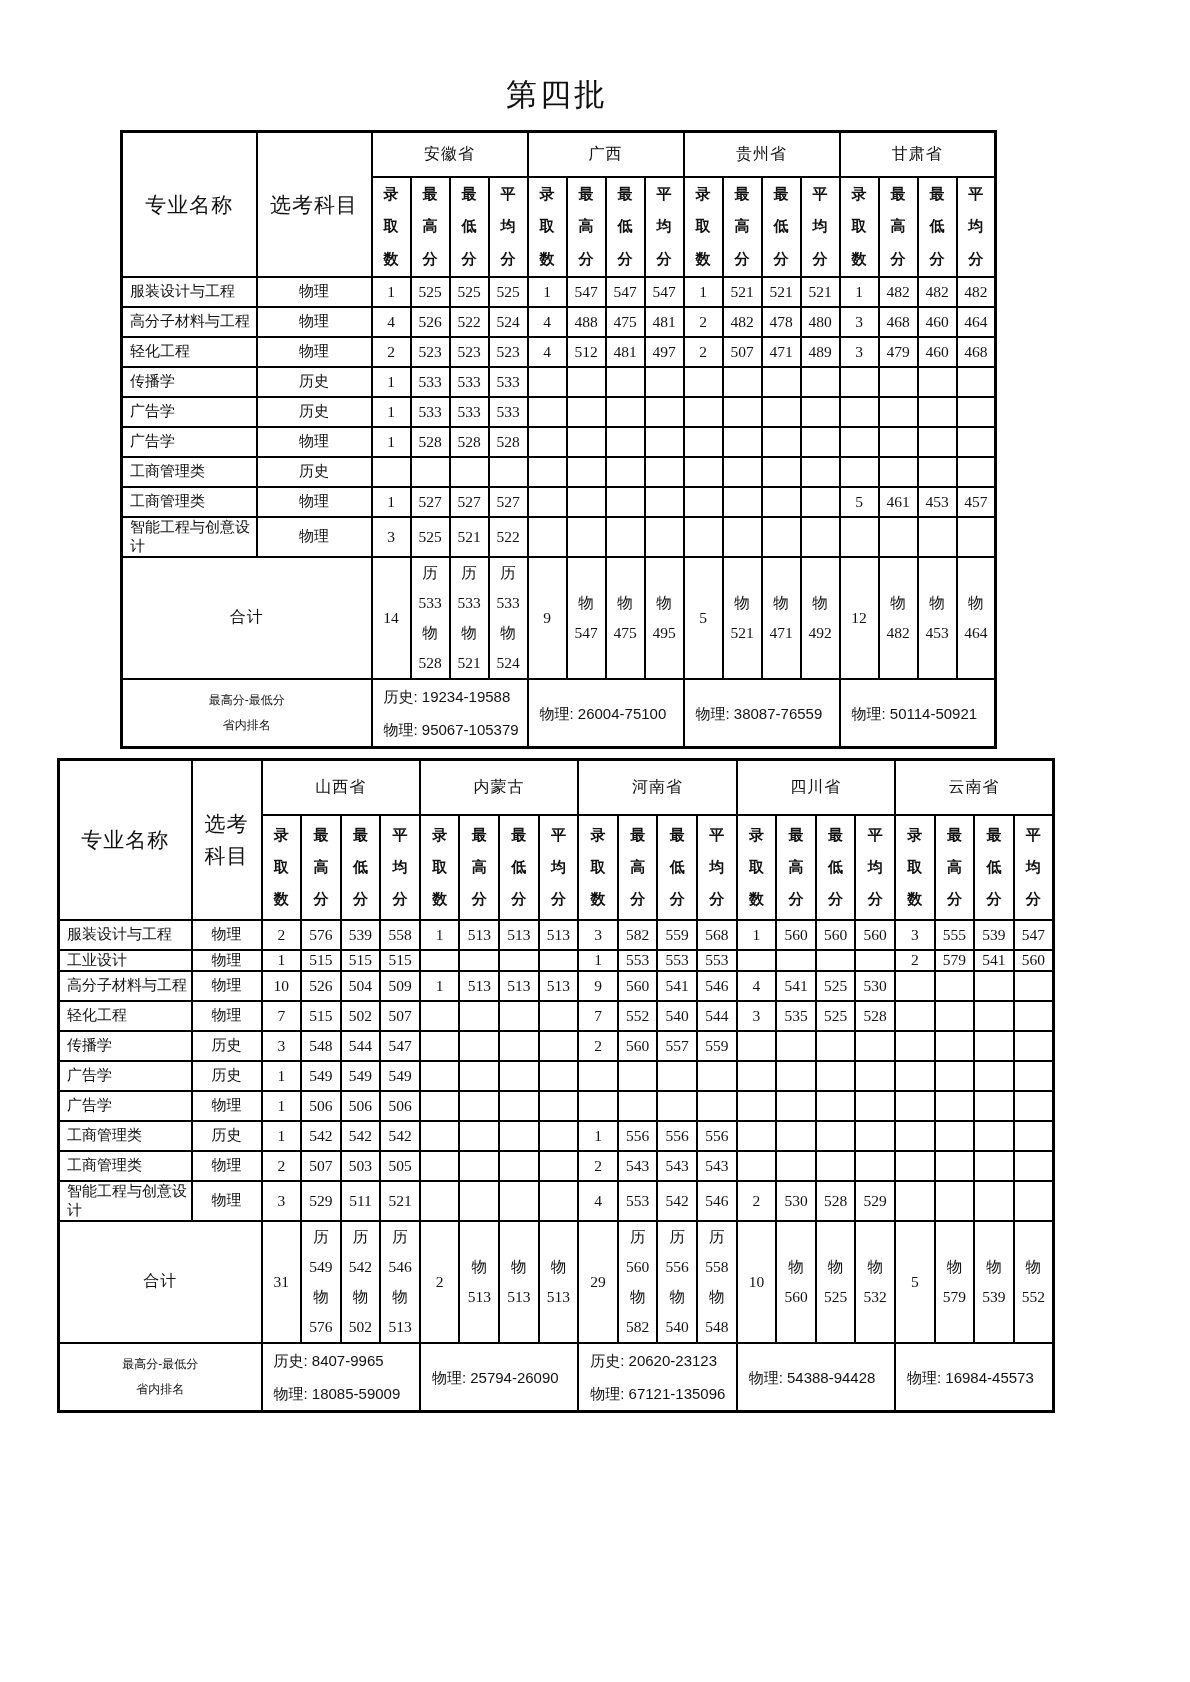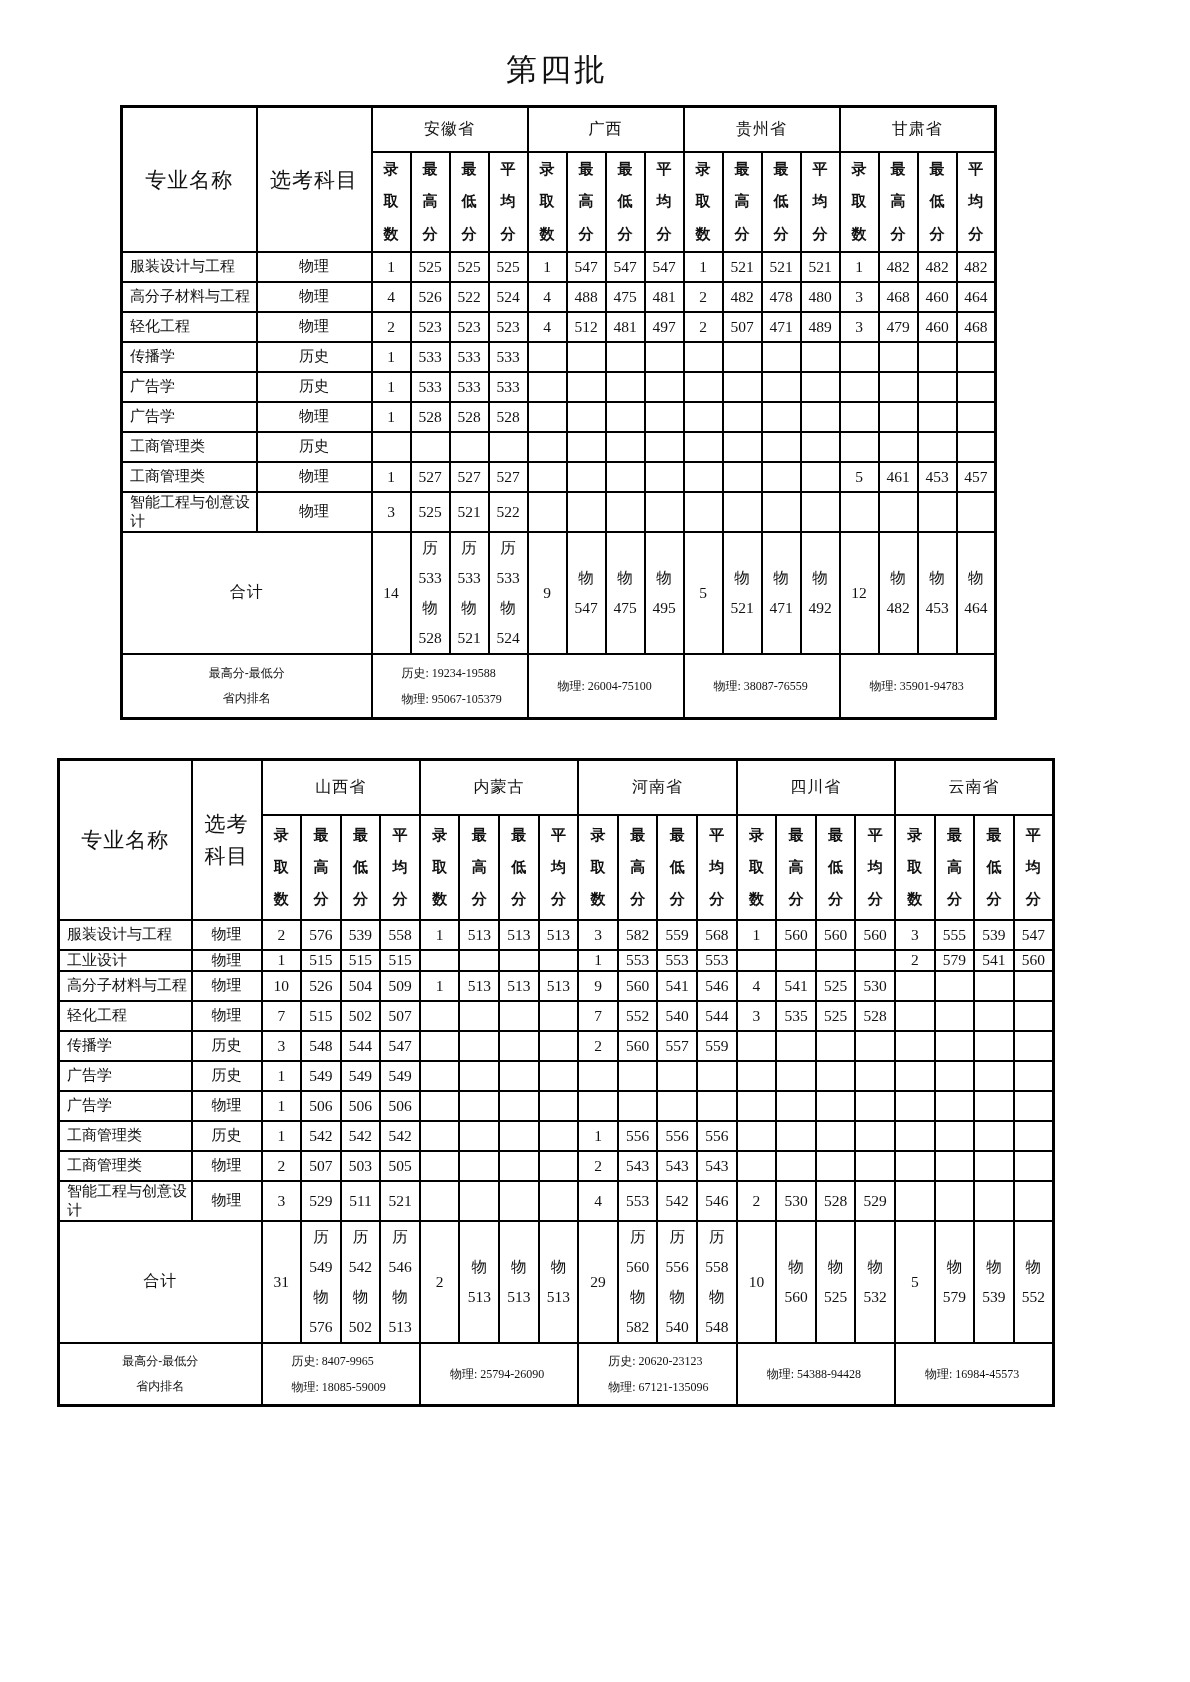--- a/index.html
+++ b/index.html
@@ -26,28 +26,28 @@
   td.major{text-align:left;padding-left:7px;font-size:15px}
   td.subject{font-size:15px}
   td.score{font-family:"Liberation Serif",serif;font-size:15.5px}
   td.total-label{font-size:16px;letter-spacing:1px}
   td.total-cell{
     font-family:"Liberation Serif",serif;font-size:15.5px;
     white-space:pre-line;line-height:1.95;
   }
   td.rank-label{font-size:12px;white-space:pre-line;line-height:2.1}
   td.rank-cell{
-    text-align:left;padding-left:29px;font-size:12px;white-space:pre-line;
-    line-height:2.2;font-family:Liberation Serif, serif;
+    text-align:left;padding-left:11px;font-size:15px;white-space:pre-line;
+    line-height:2.2;font-family:Liberation Sans, sans-serif;
   }
 </style>
 </head>
 <body>
 
-<div class="tbl-wrap" id="batch4-wrap" style="left:120px;top:49px;width:874px">
+<div class="tbl-wrap" id="batch4-wrap" style="left:120px;top:74px;width:874px">
   <div class="batch-title">第四批</div>
   <div id="batch4-table-mount">
       <table class="score-table">
         <colgroup>
           <col style="width: 135px;">
           <col style="width: 115px;">
           <col style="width: 39px;">
           <col style="width: 39px;">
           <col style="width: 39px;">
           <col style="width: 39px;">
@@ -342,21 +342,21 @@
             <td class="total-cell">物
 464</td>
           </tr>
           <tr style="height: 64px;">
             <td class="rank-label" colspan="2">最高分-最低分
 省内排名</td>
             <td class="rank-cell" colspan="4">历史: 19234-19588
 物理: 95067-105379</td>
             <td class="rank-cell" colspan="4">物理: 26004-75100</td>
             <td class="rank-cell" colspan="4">物理: 38087-76559</td>
-            <td class="rank-cell" colspan="4">物理: 35901-94783</td>
+            <td class="rank-cell" colspan="4">物理: 50114-50921</td>
           </tr>
         </tbody>
       </table>
     </div>
 </div>
 
 <div class="tbl-wrap" id="batch5-wrap" style="left:57px;top:758px;width:995px">
   <div id="batch5-table-mount">
       <table class="score-table">
         <colgroup>

